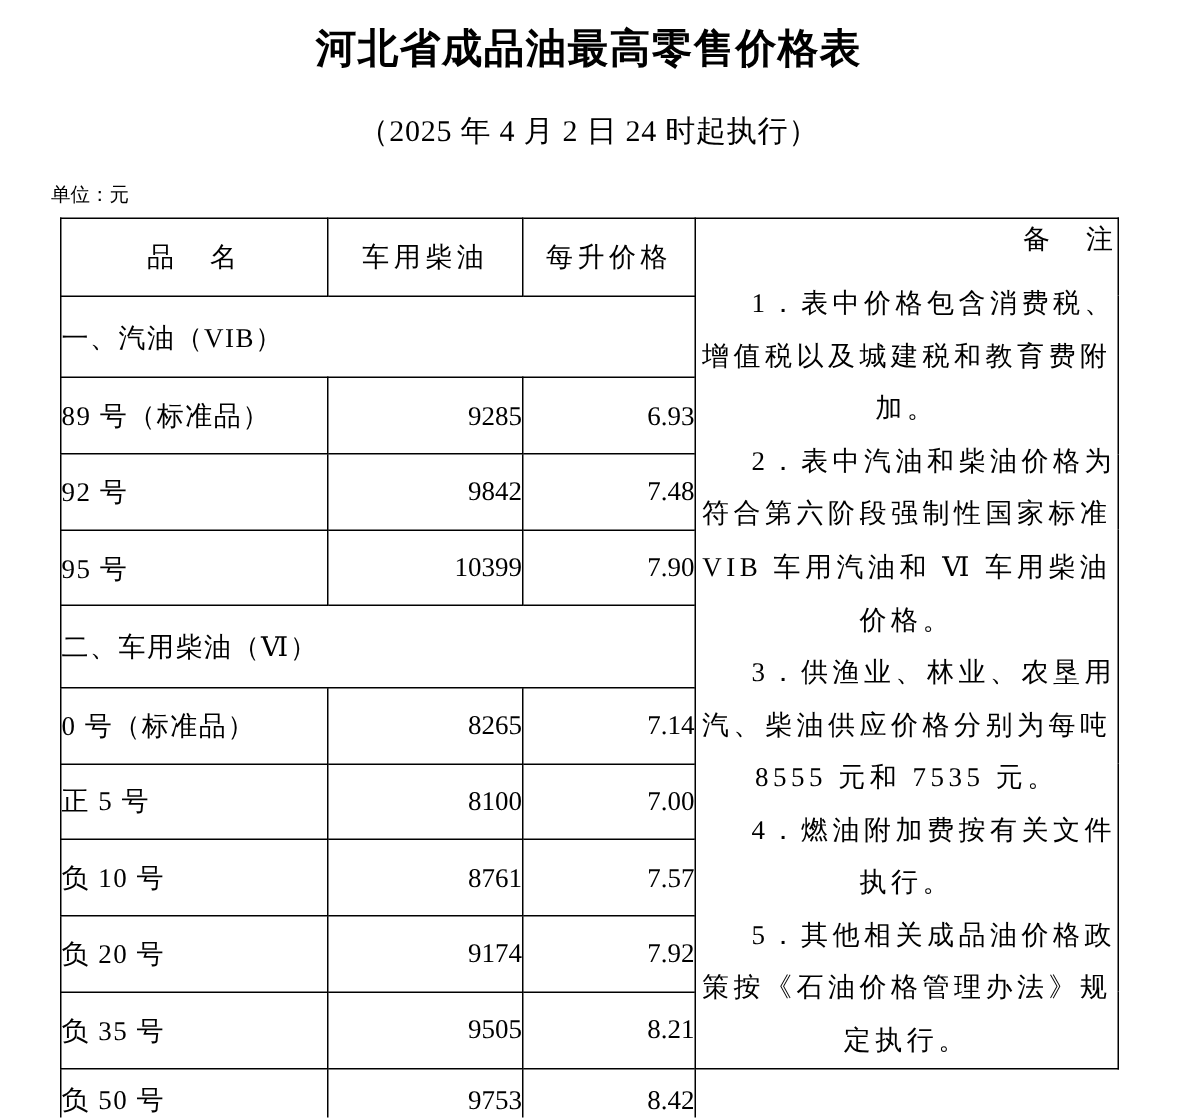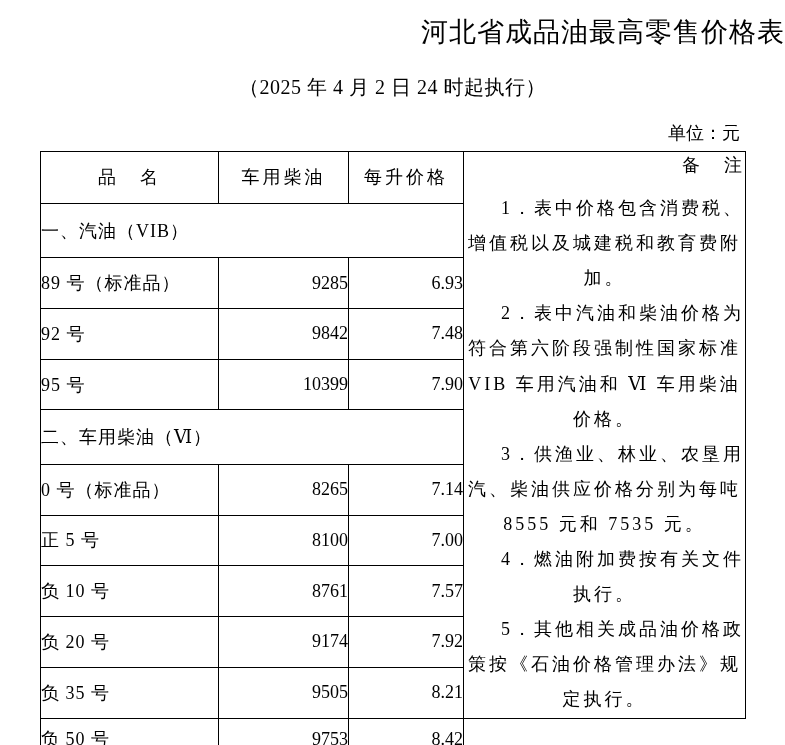--- a/index.html
+++ b/index.html
@@ -14,36 +14,35 @@
     color: #000000;
     overflow: hidden;
   }
   .page {
     position: relative;
     width: 785px;
     height: 745px;
     box-sizing: border-box;
   }
   .title {
-    text-align: right;
+    text-align: center;
     font-size: 27px;
-    font-weight: normal;
+    font-weight: bold;
     letter-spacing: 1px;
     margin-top: 14px;
     font-family: "Liberation Sans", "DejaVu Sans", sans-serif;
   }
   .subtitle {
     text-align: center;
     font-size: 20px;
     margin-top: 24px;
     letter-spacing: 0.5px;
   }
   .unit-line {
-    text-align: right;
-    font-size: 18px;
+    font-size: 13px;
     margin-top: 20px;
     padding-right: 45px;
     margin-left: 34px;
   }
   .table-wrap {
     margin: 6px auto 0 auto;
     width: 705px;
   }
   table.price {
     border-collapse: collapse;

